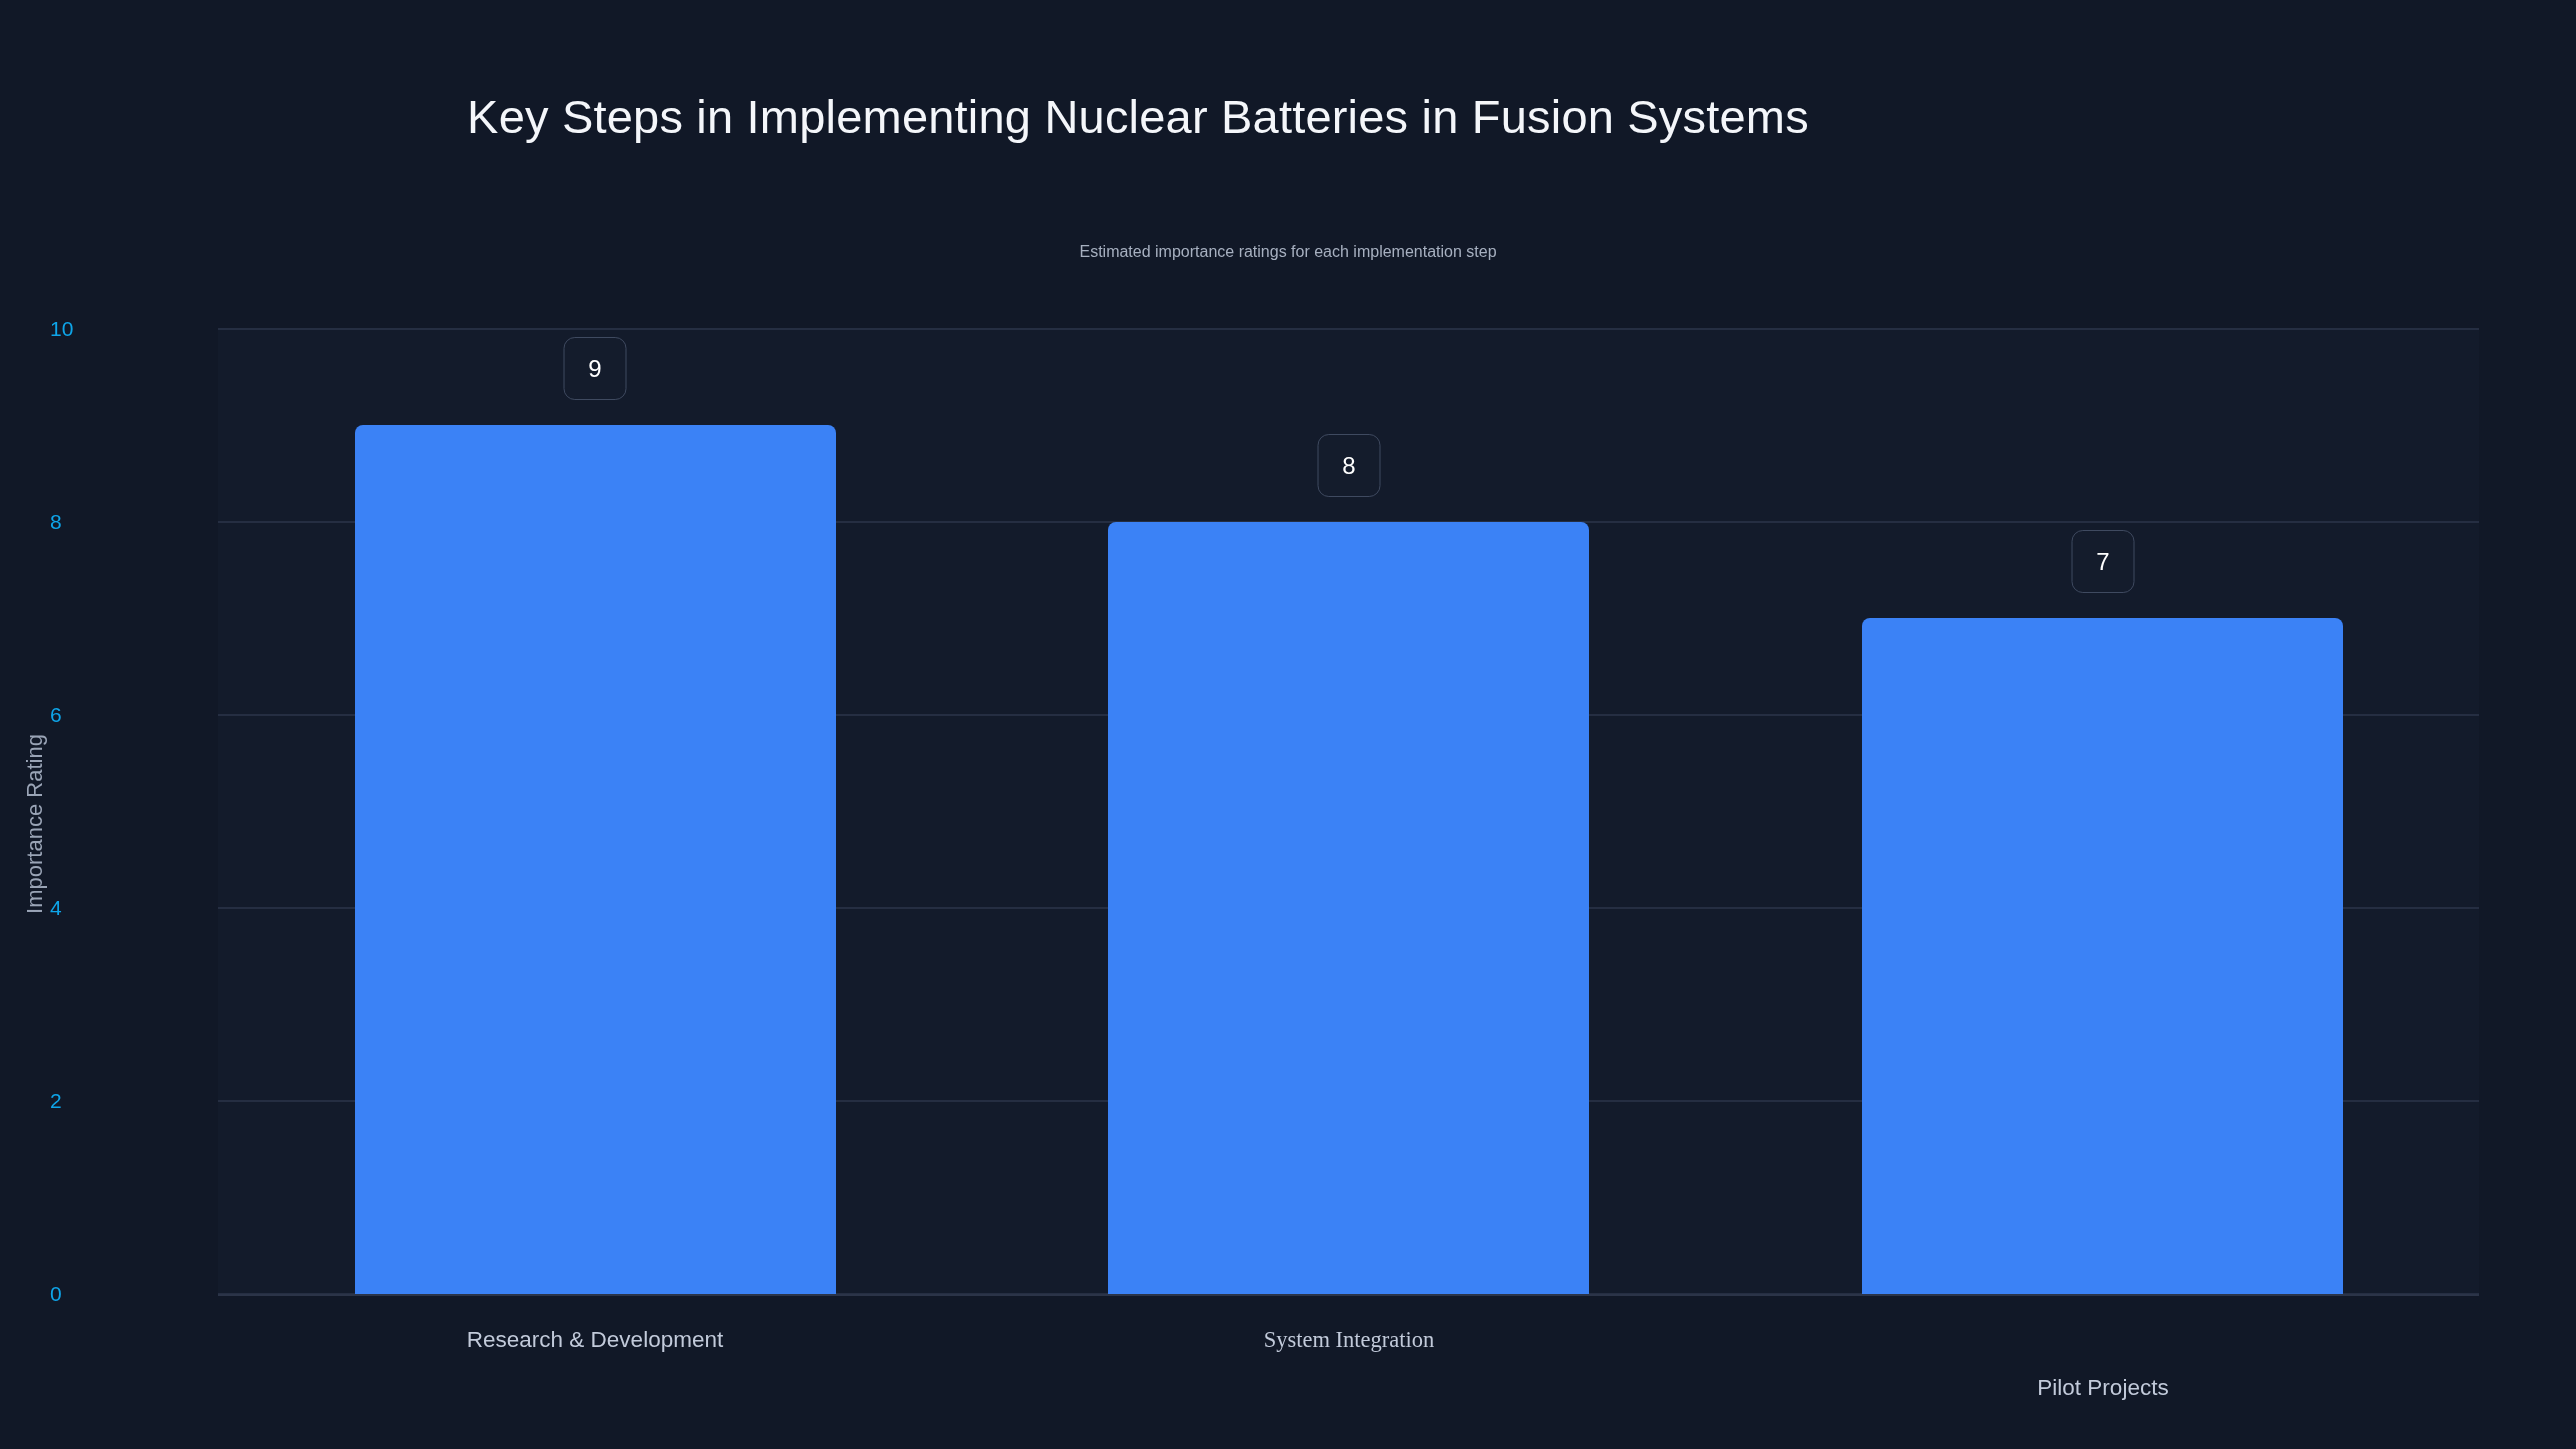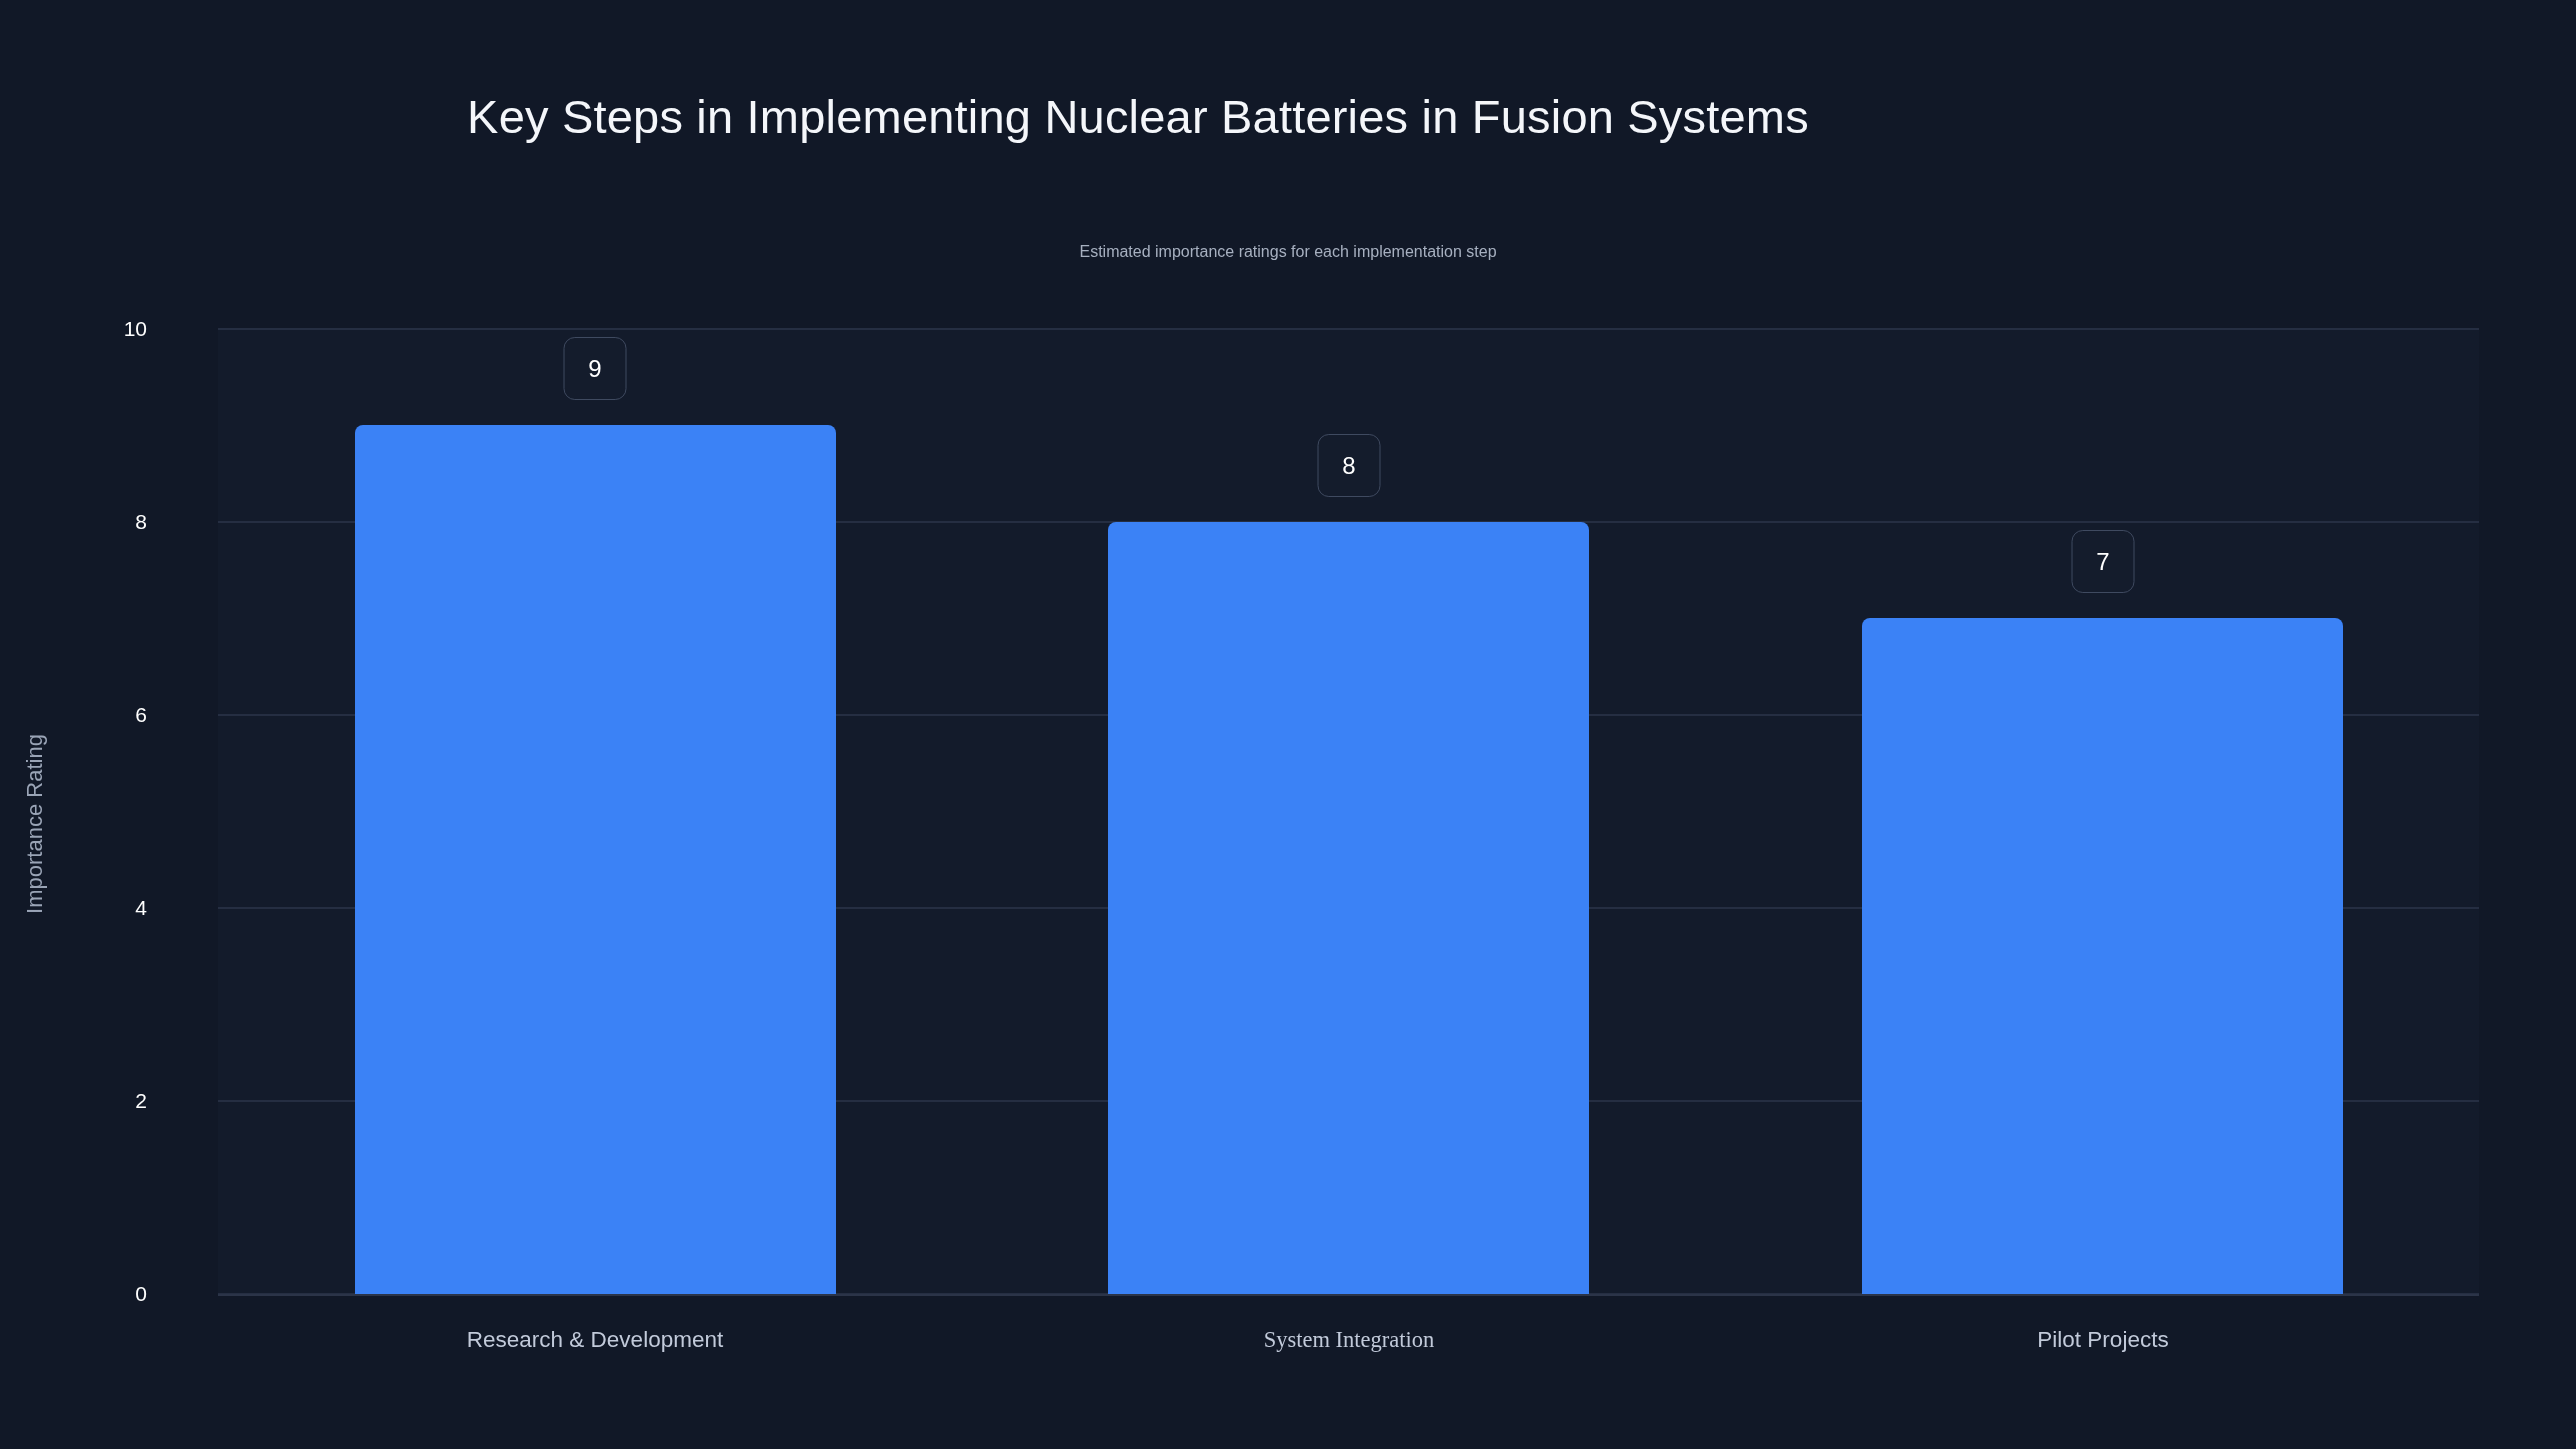--- a/index.html
+++ b/index.html
@@ -68,23 +68,23 @@
     width: 2261px;
     height: 2.4px;
     background: #2b3448;
   }
 
   
   .y-tick-label {
     position: absolute;
     right: 2429px; 
     width: 97px;
-    text-align: right;
+    text-align: left;
     font-size: 21px;
-    color: #ffffff;
+    color: #0ea5e9;
     transform: translateY(-50%);
     white-space: nowrap;
   }
 
   #y-axis-title {
     position: absolute;
     left: 0;
     top: 811px;
     width: 322px;
     text-align: center;
@@ -169,15 +169,15 @@
 
 <div id="value-badges">
     <div class="value-badge" style="left: 595px; top: 337px;">9</div>
     <div class="value-badge" style="left: 1349px; top: 434px;">8</div>
     <div class="value-badge" style="left: 2103px; top: 530px;">7</div>
   </div>
 
 <div id="x-tick-labels">
     <div class="x-tick-label" style="left: 595px;">Research &amp; Development</div>
     <div class="x-tick-label" style="left: 1349px; font-family: Liberation Serif, serif;">System Integration</div>
-    <div class="x-tick-label" style="left: 2103px;">Pilot Projects</div>
+    <div class="x-tick-label" style="left: 2103px; margin-top: 48px;">Pilot Projects</div>
   </div>
 
 
 </body></html>

